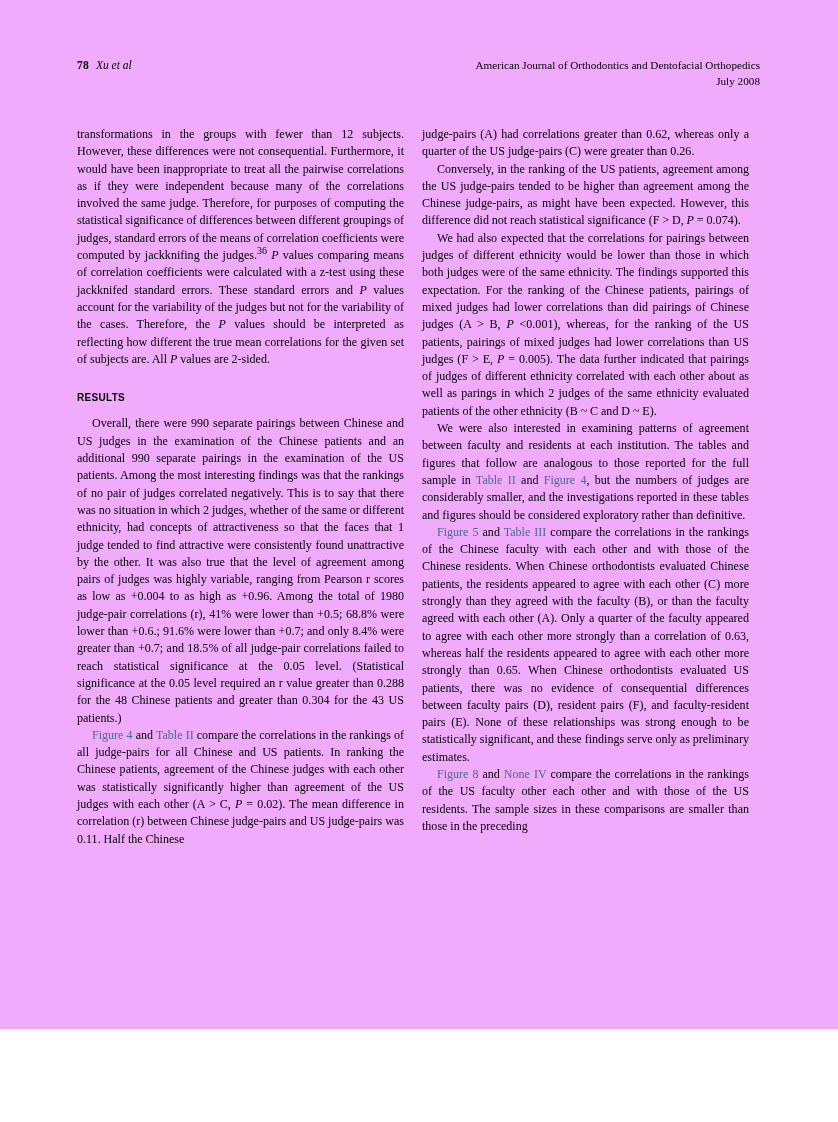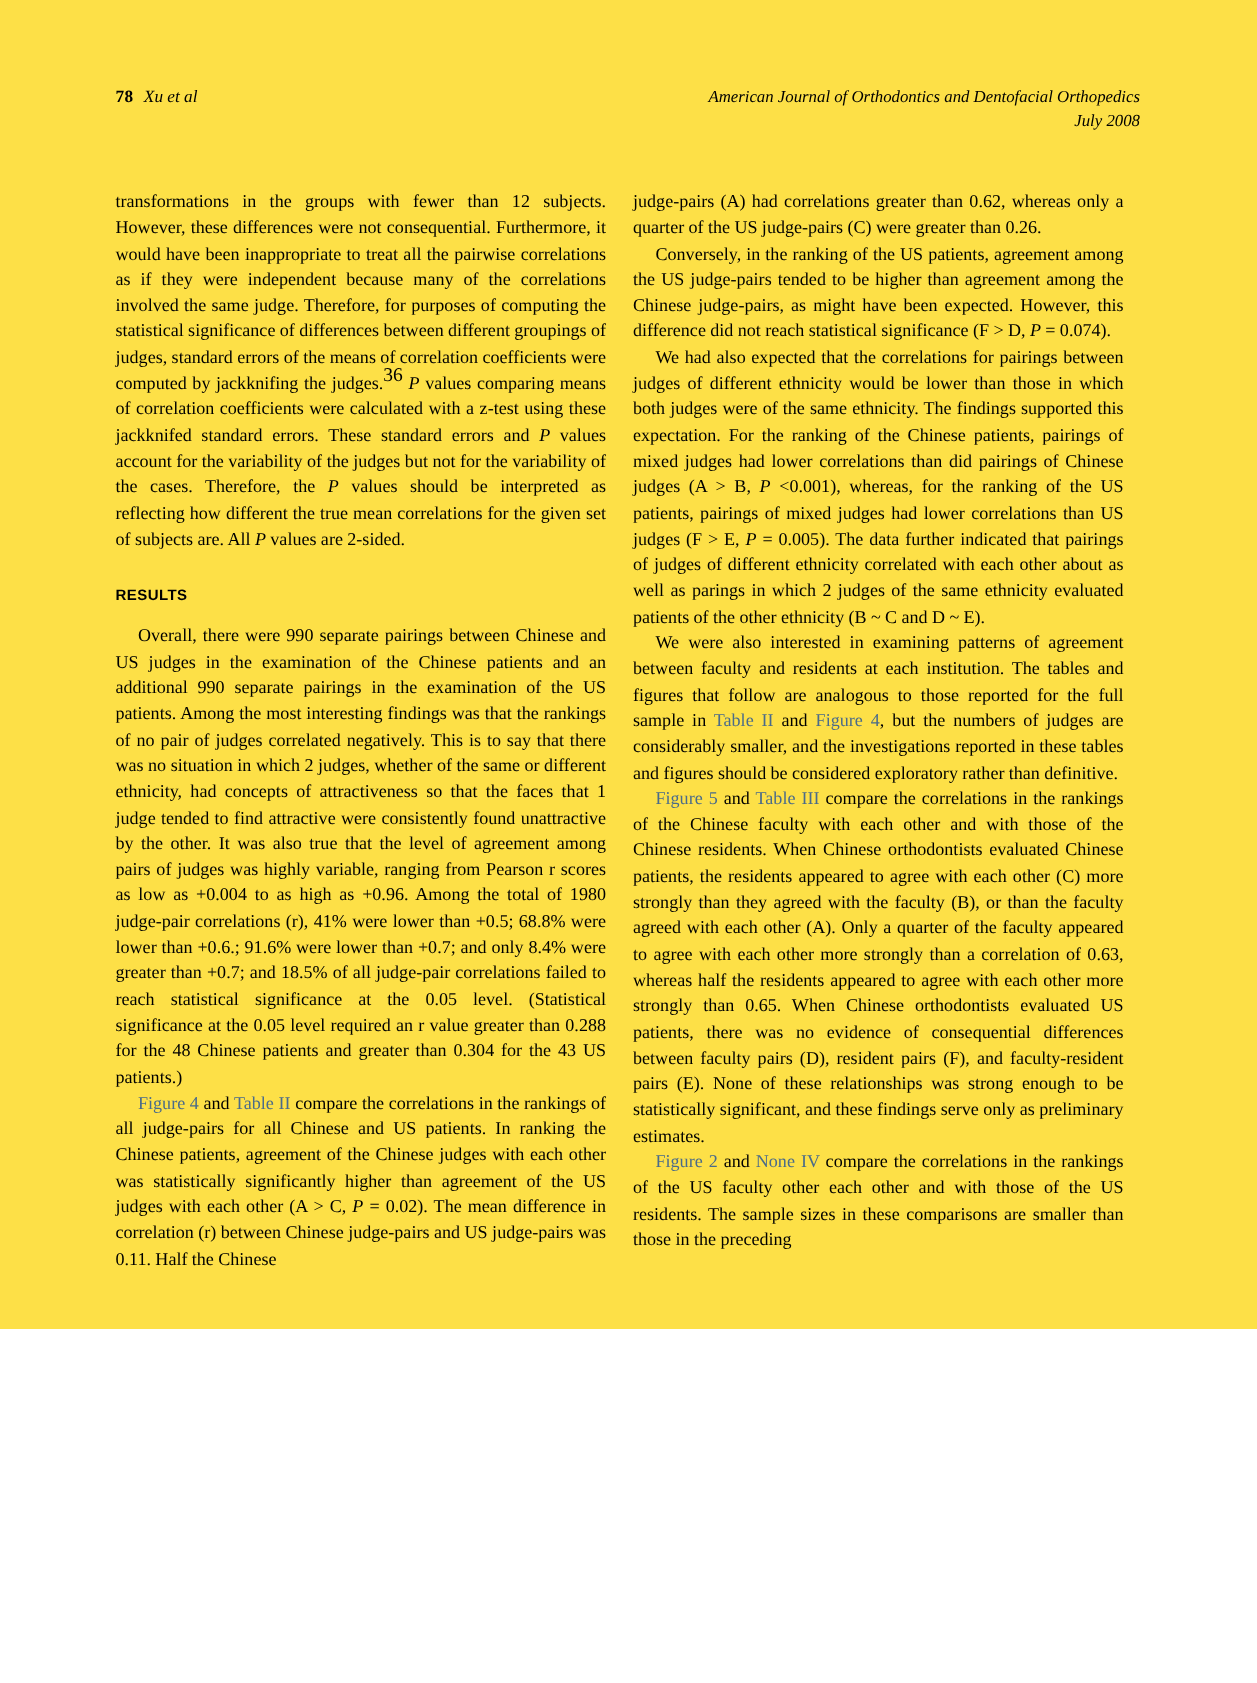--- a/index.html
+++ b/index.html
@@ -13,22 +13,22 @@
     position: relative;
     font-family: "Liberation Serif", "DejaVu Serif", serif;
     color: #000000;
     overflow: hidden;
   }
 
   .page {
     position: absolute;
     top: 0; left: 0;
     width: 838px;
-    height: 886px;
-    background: #fde047;
+    height: 1029px;
+    background: #f0abfc;
   }
 
   
   .running-head {
     position: absolute;
     left: 77px;
     top: 58px;
     width: 683px;
     height: 34px;
   }
@@ -49,21 +49,20 @@
   .rh-authors {
     font-style: italic;
     font-size: 11.5px;
     margin-left: 7px;
   }
   .rh-right {
     position: absolute;
     right: 0;
     top: 0;
     text-align: right;
-    font-style: italic;
     font-size: 11.2px;
     line-height: 15.5px;
     white-space: nowrap;
   }
   .rh-journal { display: block; }
   .rh-date { display: block; }
 
   
   .columns {
     position: absolute;
@@ -99,21 +98,21 @@
     letter-spacing: 0.3px;
     line-height: 17.3px;
   }
 
   .sp-before-head { height: 21px; }
   .sp-after-head  { height: 9px; }
 
   .xref { color: #4a6b8a; }
   .it { font-style: italic; }
   sup.ref {
-    font-size: 13px;
+    font-size: 10px;
     vertical-align: super;
     line-height: 0;
   }
 </style>
 </head>
 <body>
 
 <div class="page">
 
   <div class="running-head">
@@ -148,18 +147,18 @@
       <p class="para">judge-pairs (A) had correlations greater than 0.62, whereas only a quarter of the US judge-pairs (C) were greater than 0.26.</p>
 
       <p class="para indent"><span>Conversely, in the ranking of the US patients, agreement among the US judge-pairs tended to be higher than agreement among the Chinese judge-pairs, as might have been expected. However, this difference did not reach statistical significance (F &gt; D, </span><span class="it">P</span><span> = 0.074).</span></p>
 
       <p class="para indent"><span>We had also expected that the correlations for pairings between judges of different ethnicity would be lower than those in which both judges were of the same ethnicity. The findings supported this expectation. For the ranking of the Chinese patients, pairings of mixed judges had lower correlations than did pairings of Chinese judges (A &gt; B, </span><span class="it">P</span><span> &lt;0.001), whereas, for the ranking of the US patients, pairings of mixed judges had lower correlations than US judges (F &gt; E, </span><span class="it">P</span><span> = 0.005). The data further indicated that pairings of judges of different ethnicity correlated with each other about as well as parings in which 2 judges of the same ethnicity evaluated patients of the other ethnicity (B ~ C and D ~ E).</span></p>
 
       <p class="para indent"><span>We were also interested in examining patterns of agreement between faculty and residents at each institution. The tables and figures that follow are analogous to those reported for the full sample in </span><span class="xref">Table II</span><span> and </span><span class="xref">Figure 4</span><span>, but the numbers of judges are considerably smaller, and the investigations reported in these tables and figures should be considered exploratory rather than definitive.</span></p>
 
       <p class="para indent"><span class="xref">Figure 5</span><span> and </span><span class="xref">Table III</span><span> compare the correlations in the rankings of the Chinese faculty with each other and with those of the Chinese residents. When Chinese orthodontists evaluated Chinese patients, the residents appeared to agree with each other (C) more strongly than they agreed with the faculty (B), or than the faculty agreed with each other (A). Only a quarter of the faculty appeared to agree with each other more strongly than a correlation of 0.63, whereas half the residents appeared to agree with each other more strongly than 0.65. When Chinese orthodontists evaluated US patients, there was no evidence of consequential differences between faculty pairs (D), resident pairs (F), and faculty-resident pairs (E). None of these relationships was strong enough to be statistically significant, and these findings serve only as preliminary estimates.</span></p>
 
-      <p class="para indent"><span class="xref">Figure 2</span><span> and </span><span class="xref">None IV</span><span> compare the correlations in the rankings of the US faculty other each other and with those of the US residents. The sample sizes in these comparisons are smaller than those in the preceding</span></p>
+      <p class="para indent"><span class="xref">Figure 8</span><span> and </span><span class="xref">None IV</span><span> compare the correlations in the rankings of the US faculty other each other and with those of the US residents. The sample sizes in these comparisons are smaller than those in the preceding</span></p>
 
     </div>
 
   </div>
 </div>
 
 </body></html>

